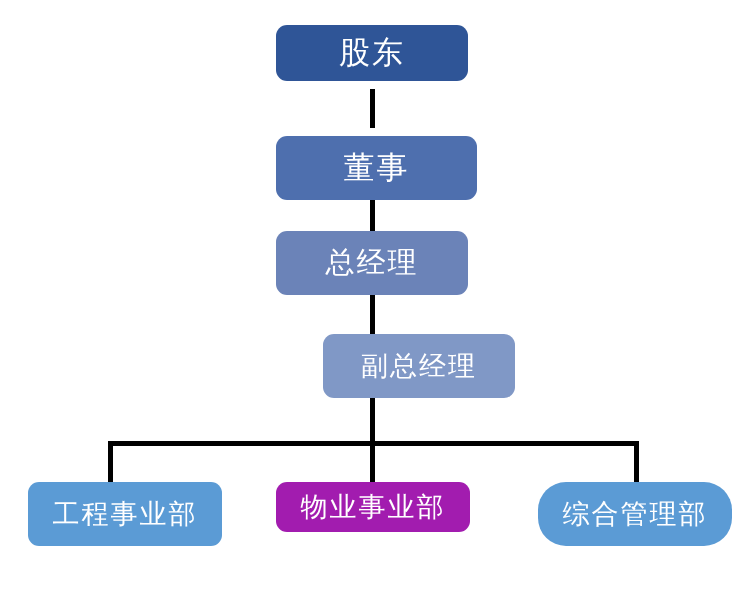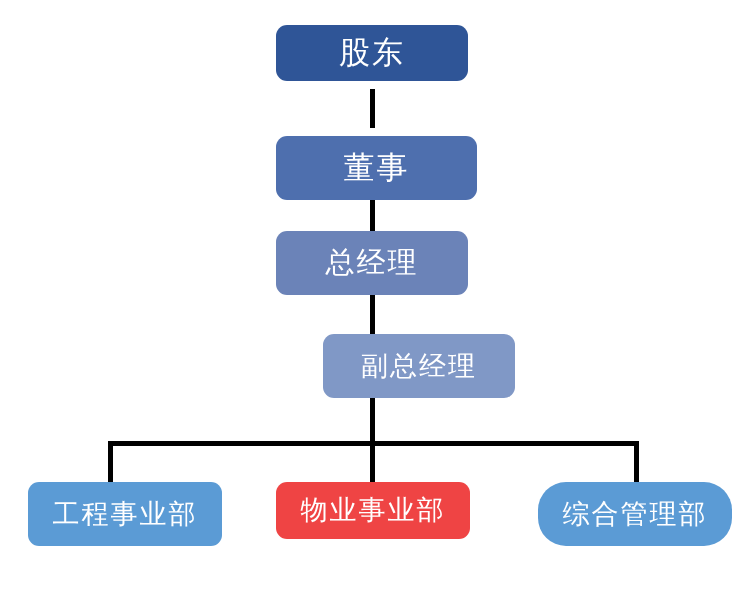--- a/index.html
+++ b/index.html
@@ -76,21 +76,21 @@
   </div>
 
   <div class="node" style="left:276px; top:334px; width:192px; height:64px; background:#8098C6; font-size:27px;margin-left:47px;">
     <span class="node-label">副总经理</span>
   </div>
 
   <div class="node" style="left:8px; top:482px; width:194px; height:64px; background:#5B9BD5; font-size:27px;margin-left:20px;">
     <span class="node-label">工程事业部</span>
   </div>
 
-  <div class="node" style="left:276px; top:482px; width:194px; height:57px; background:#ef4444; font-size:27px;">
+  <div class="node" style="left:276px; top:482px; width:194px; height:50px; background:#a21caf; font-size:27px;">
     <span class="node-label">物业事业部</span>
   </div>
 
   <div class="node" style="left:538px; top:482px; width:194px; height:64px; background:#5B9BD5; font-size:27px;border-radius:28px;">
     <span class="node-label">综合管理部</span>
   </div>
 
 </div>
 
 </body></html>

